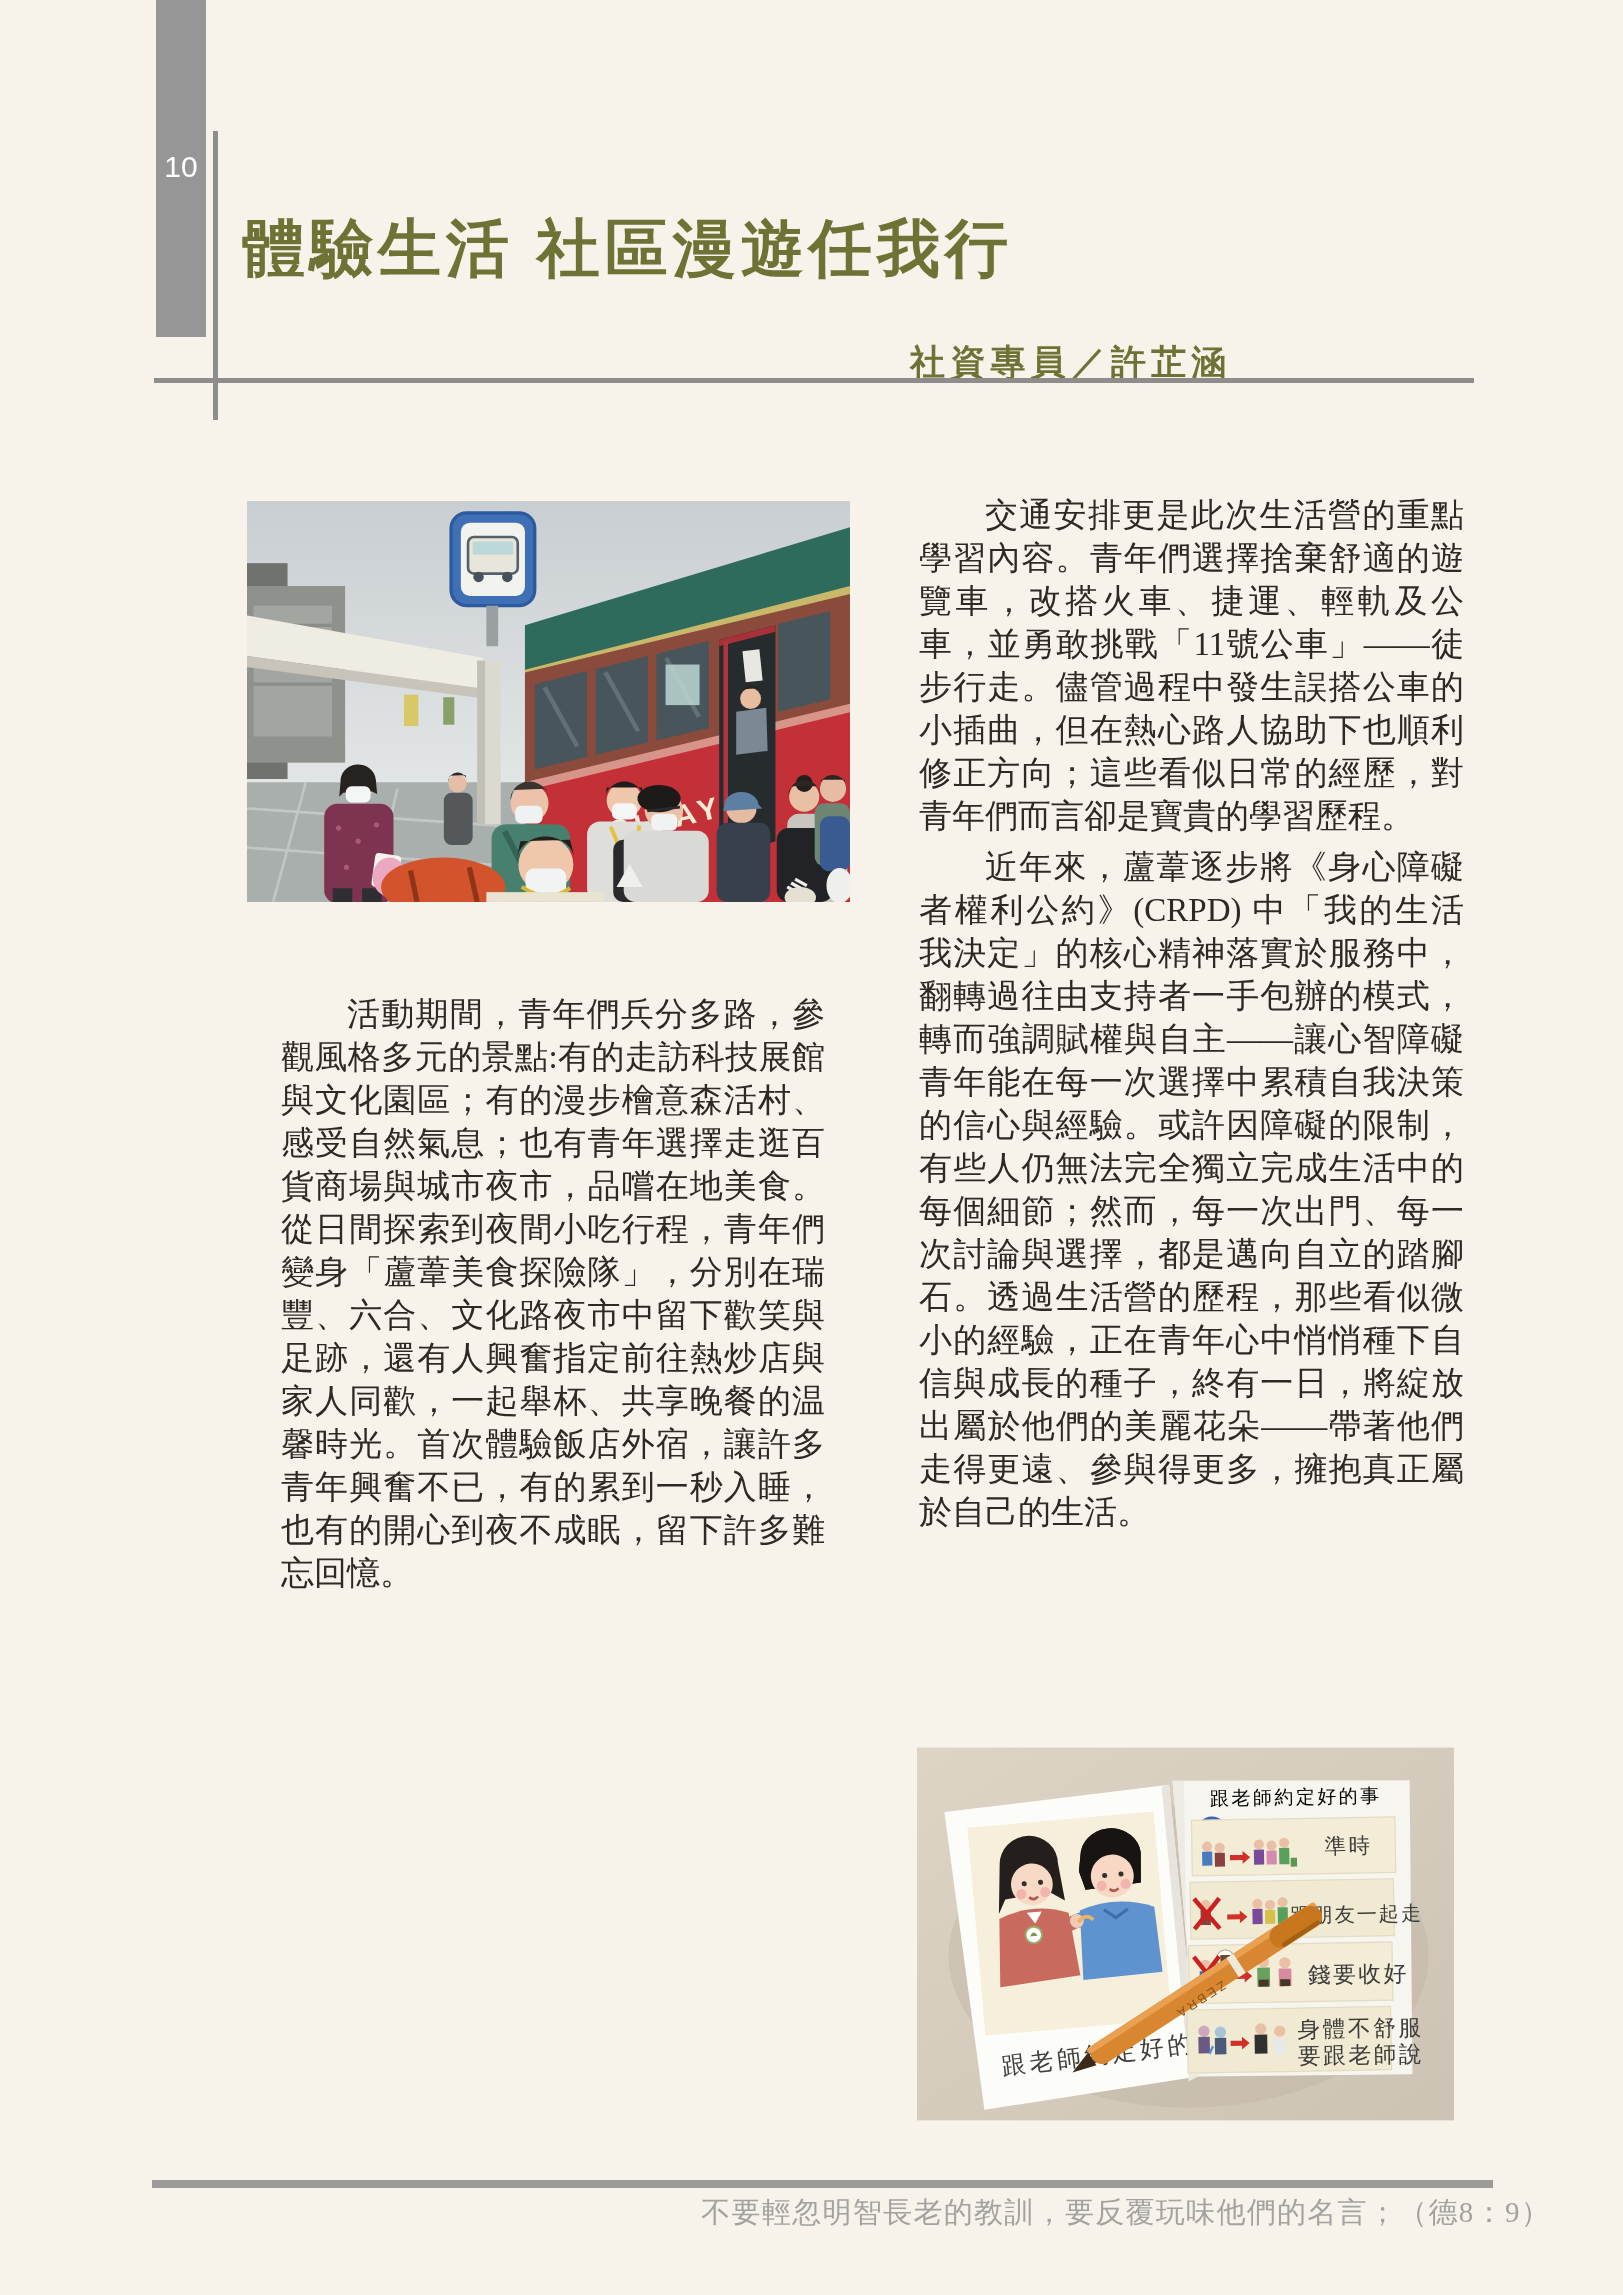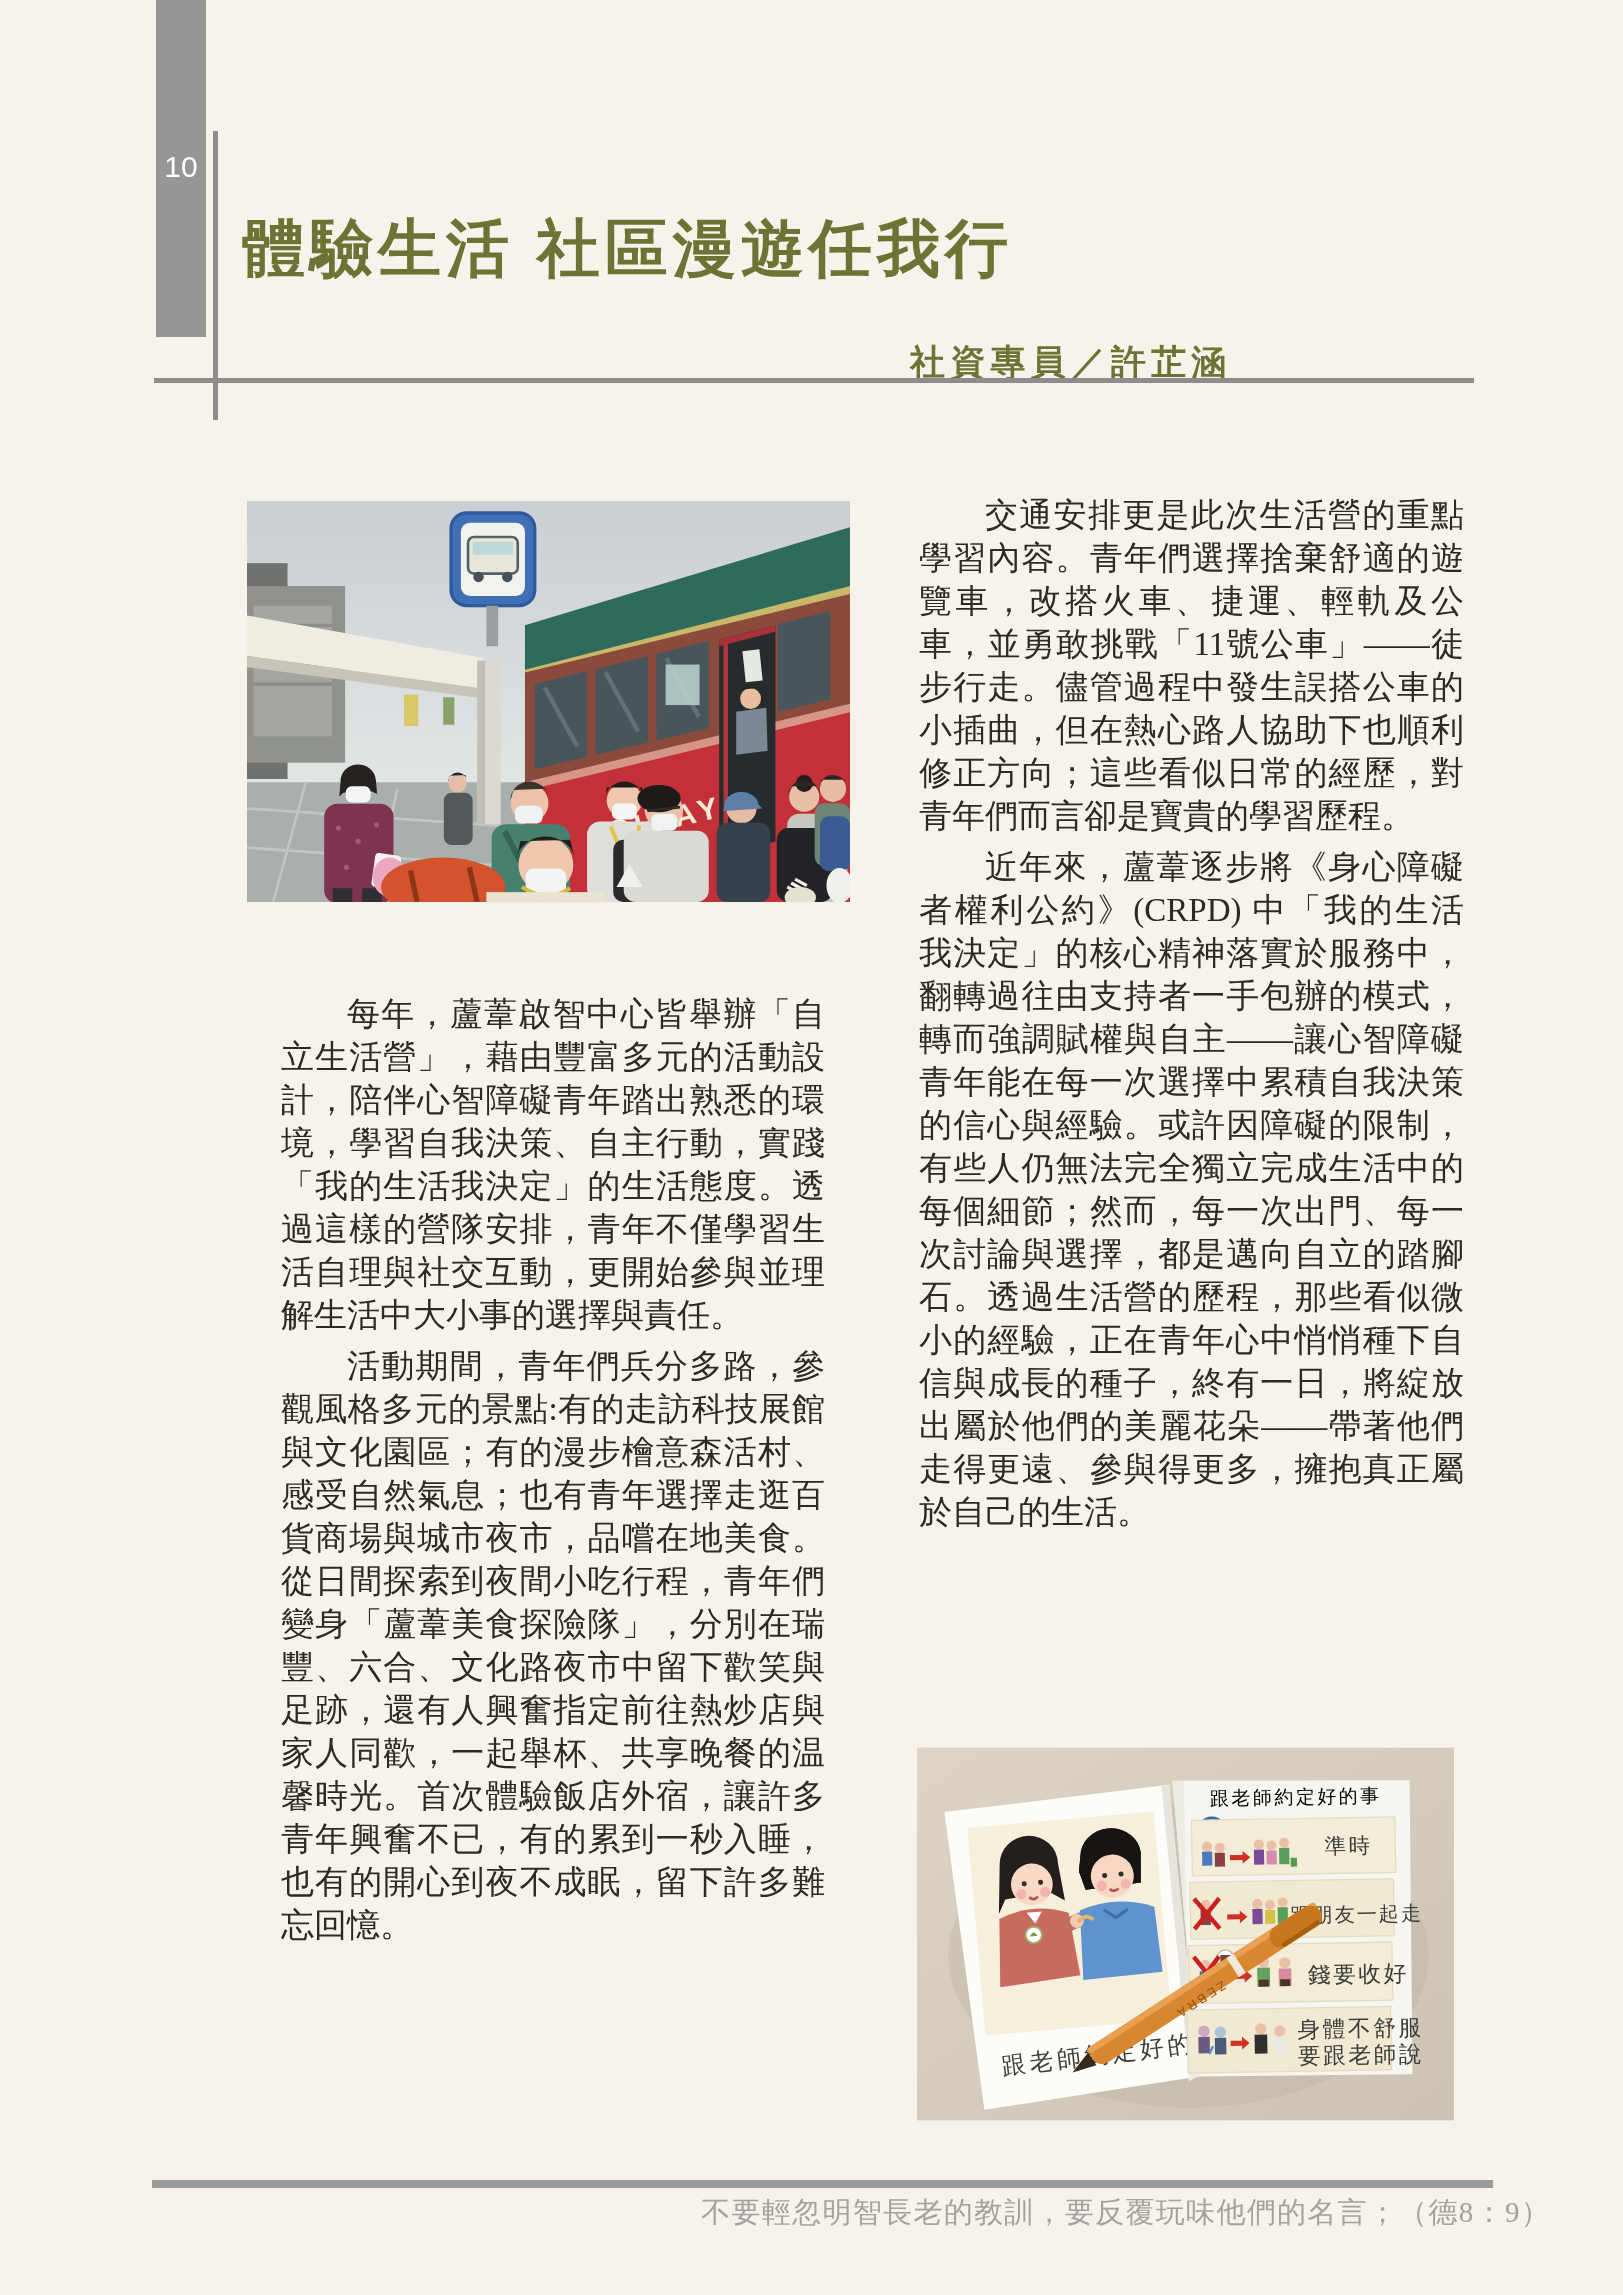--- a/index.html
+++ b/index.html
@@ -242,21 +242,20 @@
           <rect x="366" y="598" width="180" height="15" fill="#e9e4d2"></rect>
         </g>
 
         <ellipse cx="906" cy="588" rx="20" ry="27" fill="#eff0ec"></ellipse>
         <ellipse cx="846" cy="606" rx="24" ry="16" fill="#e4e0d2"></ellipse>
       </g>
     </svg>
   </figure>
 
   <div class="col col-left">
-    <p>每年，蘆葦啟智中心皆舉辦「自立生活營」，藉由豐富多元的活動設計，陪伴心智障礙青年踏出熟悉的環境，學習自我決策、自主行動，實踐「我的生活我決定」的生活態度。透過這樣的營隊安排，青年不僅學習生活自理與社交互動，更開始參與並理解生活中大小事的選擇與責任。</p>
     <p>活動期間，青年們兵分多路，參觀風格多元的景點:有的走訪科技展館與文化園區；有的漫步檜意森活村、感受自然氣息；也有青年選擇走逛百貨商場與城市夜市，品嚐在地美食。從日間探索到夜間小吃行程，青年們變身「蘆葦美食探險隊」，分別在瑞豐、六合、文化路夜市中留下歡笑與足跡，還有人興奮指定前往熱炒店與家人同歡，一起舉杯、共享晚餐的温馨時光。首次體驗飯店外宿，讓許多青年興奮不已，有的累到一秒入睡，也有的開心到夜不成眠，留下許多難忘回憶。</p>
   </div>
 
   <div class="col col-right">
     <p>交通安排更是此次生活營的重點學習內容。青年們選擇捨棄舒適的遊覽車，改搭火車、捷運、輕軌及公車，並勇敢挑戰「11號公車」——徒步行走。儘管過程中發生誤搭公車的小插曲，但在熱心路人協助下也順利修正方向；這些看似日常的經歷，對青年們而言卻是寶貴的學習歷程。</p>
     <p>近年來，蘆葦逐步將《身心障礙者權利公約》(CRPD) 中「我的生活我決定」的核心精神落實於服務中，翻轉過往由支持者一手包辦的模式，轉而強調賦權與自主——讓心智障礙青年能在每一次選擇中累積自我決策的信心與經驗。或許因障礙的限制，有些人仍無法完全獨立完成生活中的每個細節；然而，每一次出門、每一次討論與選擇，都是邁向自立的踏腳石。透過生活營的歷程，那些看似微小的經驗，正在青年心中悄悄種下自信與成長的種子，終有一日，將綻放出屬於他們的美麗花朵——帶著他們走得更遠、參與得更多，擁抱真正屬於自己的生活。</p>
   </div>
 
   <figure class="photo photo-booklet">
     <svg width="537" height="380" viewBox="0 0 850 590">

